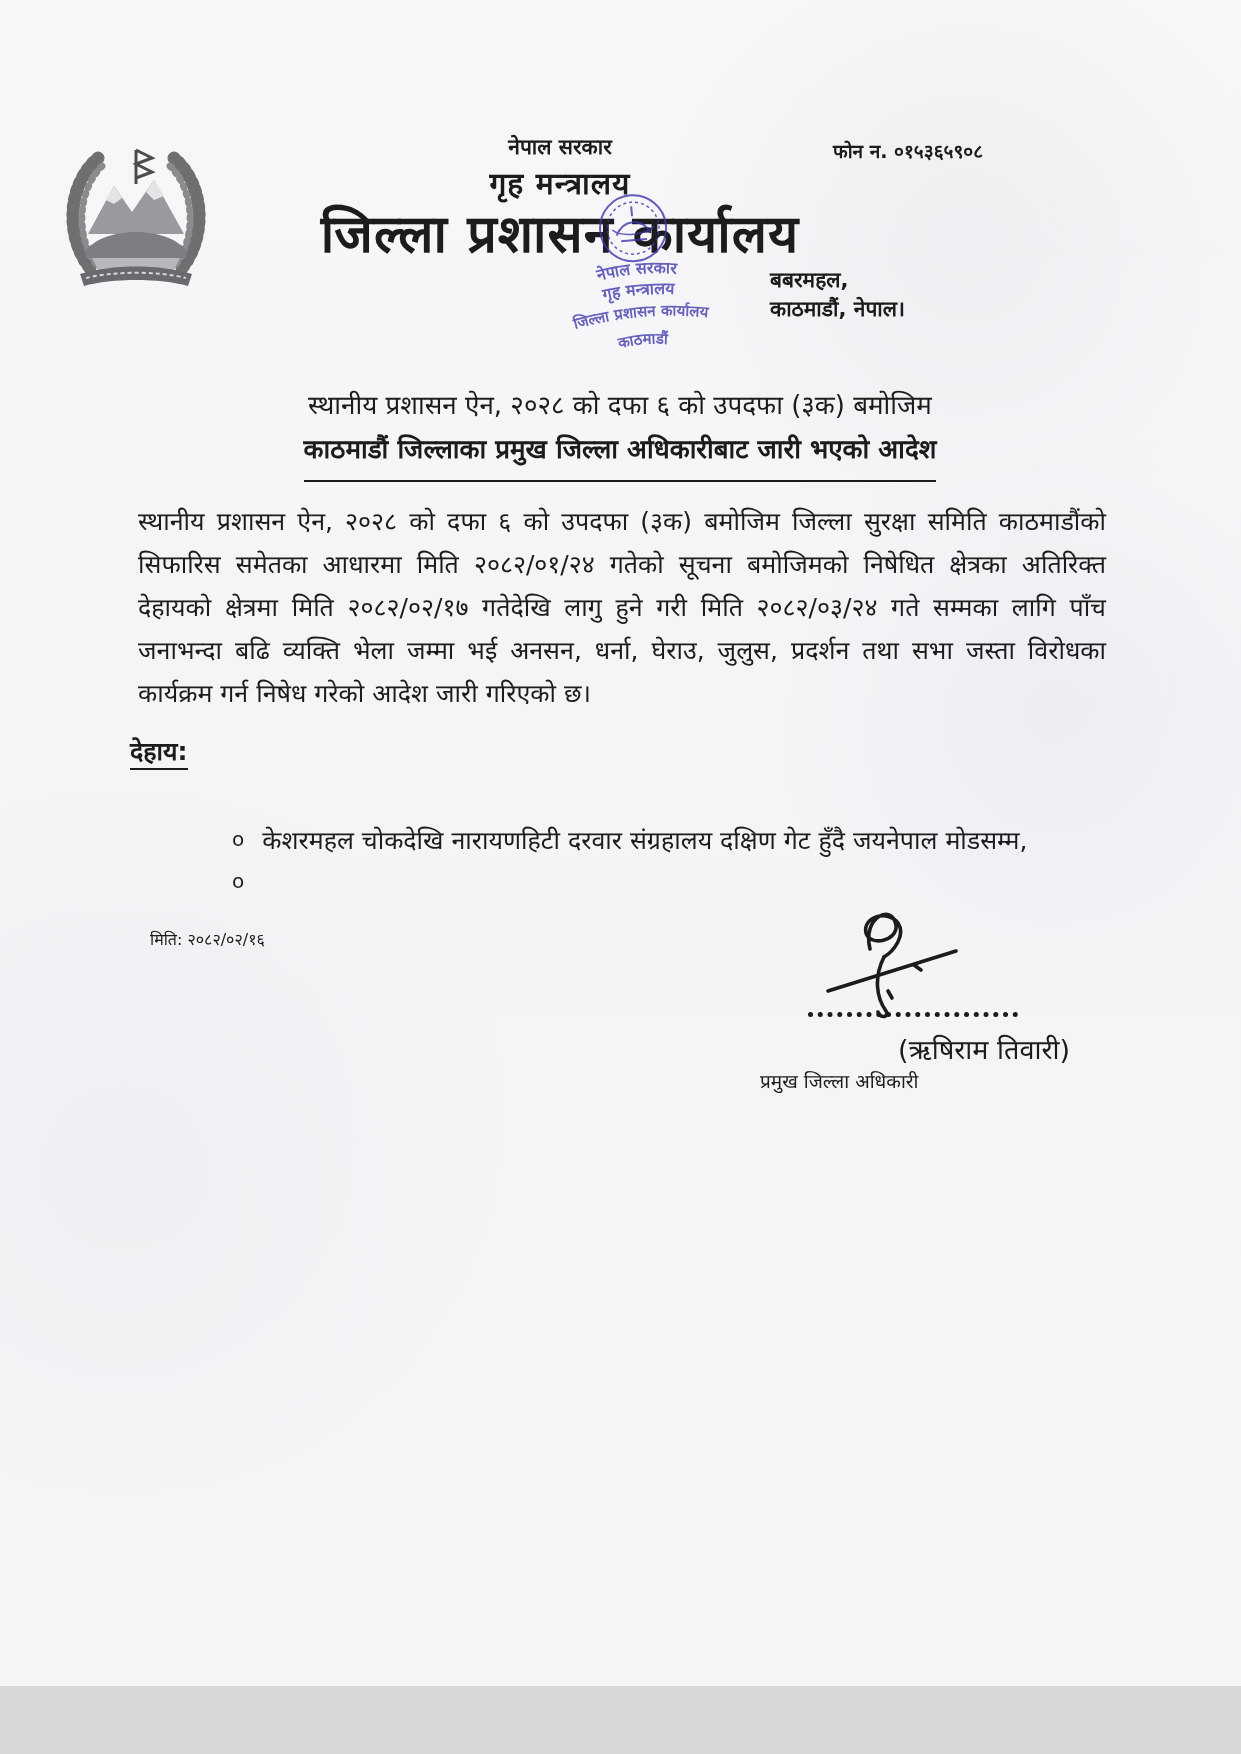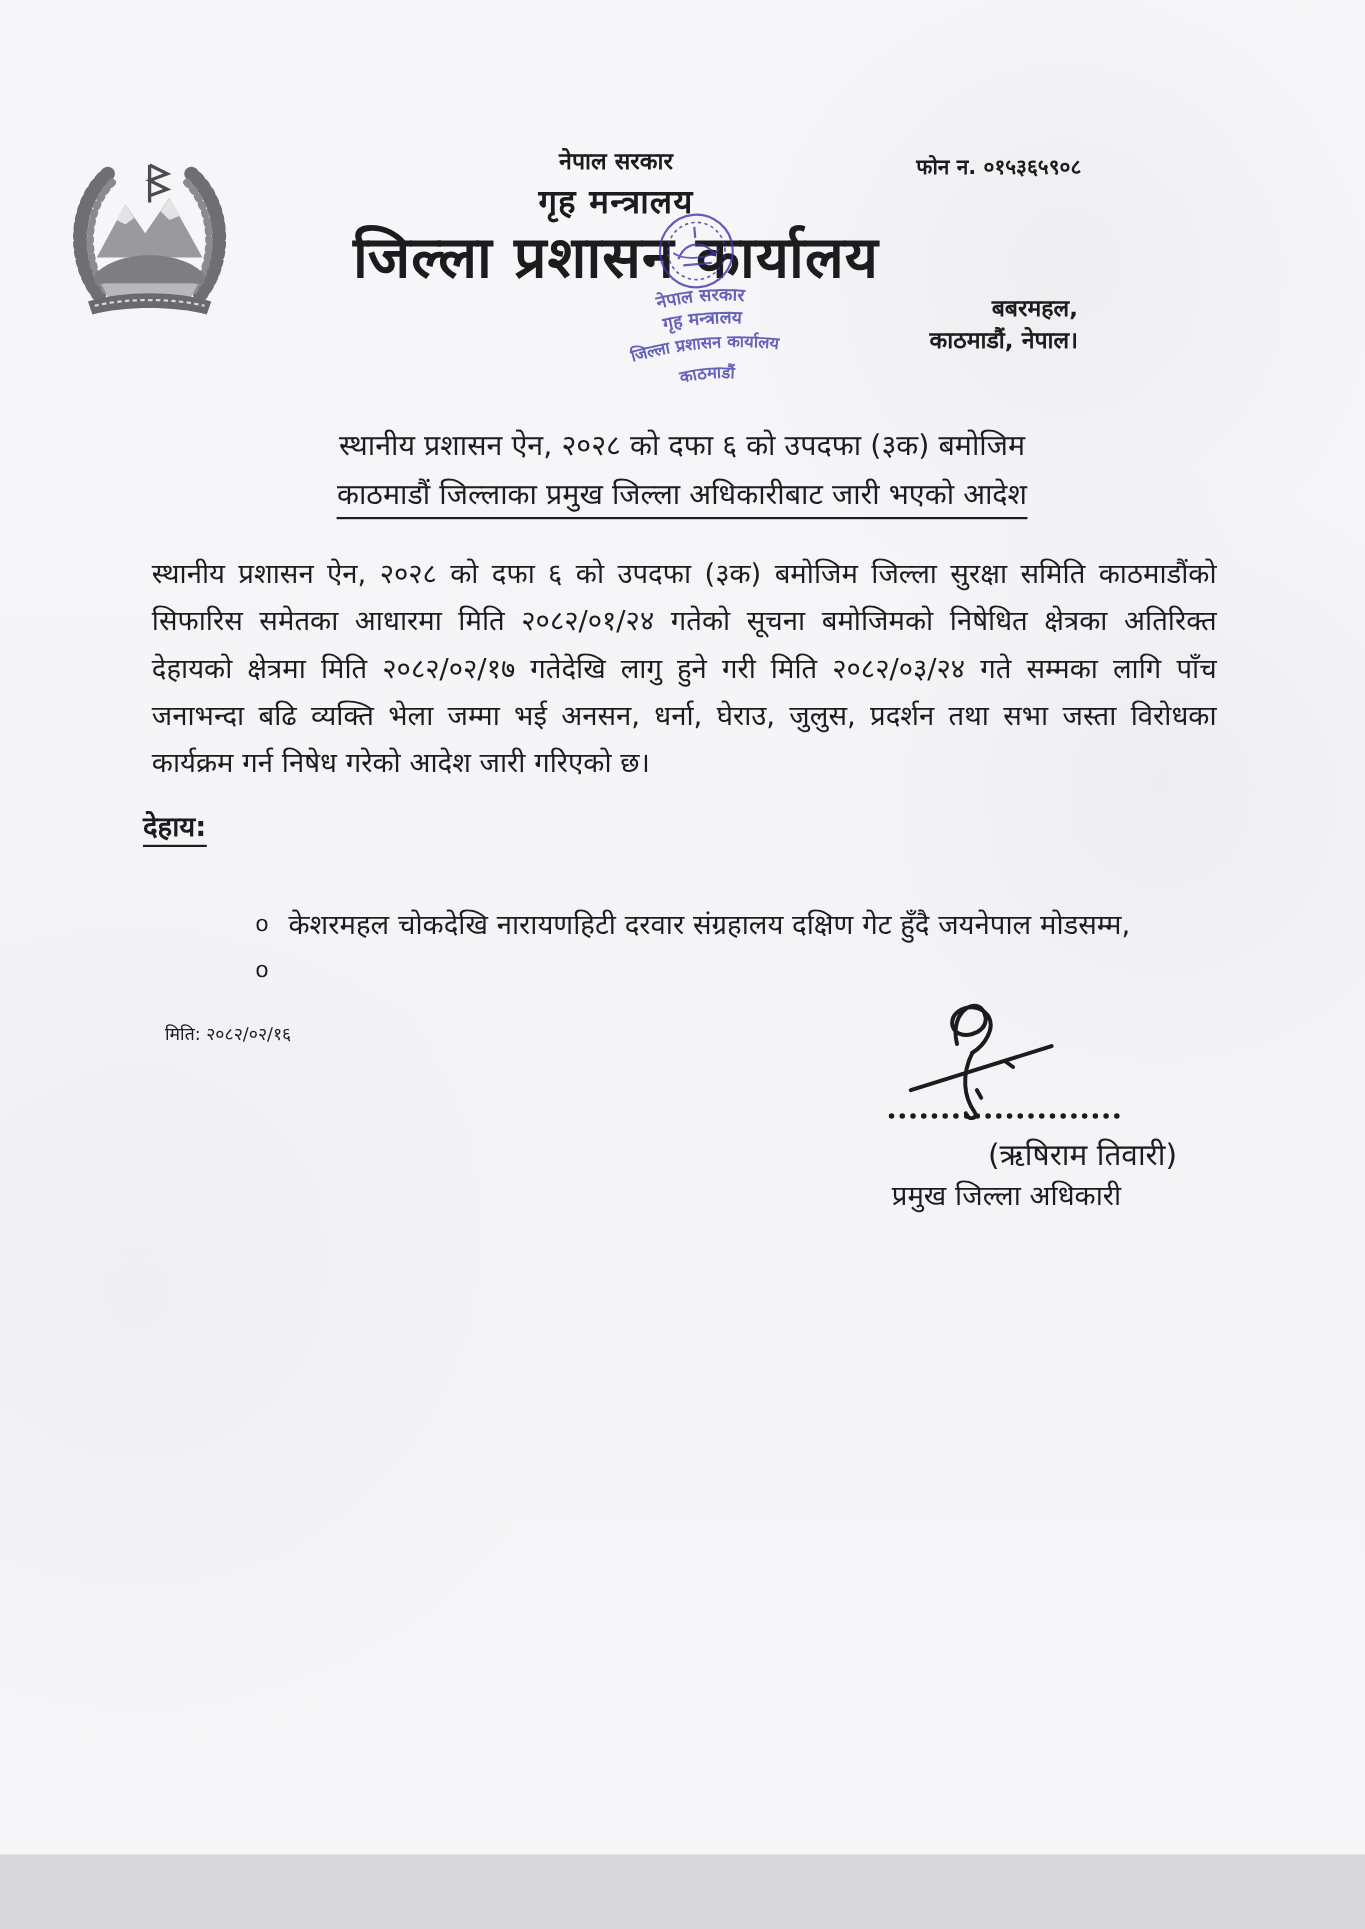--- a/index.html
+++ b/index.html
@@ -15,42 +15,42 @@
     font-family:"DejaVu Sans","Liberation Sans",sans-serif;
     color:#1c1c1e;
     overflow:hidden;
   }
   .abs{position:absolute;}
   
   .phone{left:833px;top:138px;font-size:19px;font-weight:bold;}
   .hdr-gov{left:240px;top:132px;width:640px;text-align:center;font-size:21px;font-weight:bold;}
   .hdr-min{left:240px;top:162px;width:640px;text-align:center;font-size:30px;font-weight:bold;letter-spacing:1px;}
   .hdr-office{left:180px;top:196px;width:760px;text-align:center;font-size:52px;font-weight:900;letter-spacing:1px;}
-  .hdr-addr{left:770px;top:266px;width:210px;text-align:right;font-size:21px;font-weight:bold;line-height:29px;}
+  .hdr-addr{left:770px;top:266px;width:210px;text-align:left;font-size:21px;font-weight:bold;line-height:29px;}
   .emblem{left:62px;top:128px;}
   .stamp{left:512px;top:188px;transform:rotate(-5deg);opacity:.88;}
   
   .subj1{left:120px;top:386px;width:1000px;text-align:center;font-size:26px;}
   .subj2{left:120px;top:430px;width:1000px;text-align:center;font-size:26px;}
-  .subj2 span{border-bottom:2px solid #1c1c1e;padding-bottom:5px;}
+  .subj2 span{border-bottom:2px solid #1c1c1e;padding-bottom:16px;font-weight:bold;}
   
   .body-par{left:138px;top:500px;width:968px;font-size:25px;line-height:43px;text-align:justify;}
   .dehaya{left:130px;top:733px;font-size:25px;font-weight:bold;}
   .dehaya span{border-bottom:2px solid #1c1c1e;padding-bottom:2px;}
   .list-heading{left:192px;top:778px;font-size:25px;}
   .bullet-row{left:232px;width:880px;font-size:25px;display:flex;gap:18px;align-items:flex-start;}
   .bullet-row .dot{font-size:20px;line-height:34px;}
   .b1{top:822px;}
   .b2{top:864px;}
   .date-line{left:150px;top:928px;font-size:16px;}
   
   .sig{left:818px;top:893px;}
   .dots{left:808px;top:990px;width:210px;border-bottom:5px dotted #1b1b1b;height:22px;}
   .sig-name{left:760px;top:1030px;width:310px;text-align:right;font-size:27px;}
-  .sig-title{left:760px;top:1068px;width:310px;text-align:center;font-size:25px;}
+  .sig-title{left:760px;top:1068px;width:310px;text-align:left;font-size:19px;}
 </style>
 </head>
 <body>
 
 <div class="sheet">
 
   <svg class="abs emblem" width="148" height="168" viewBox="0 0 148 168">
 
     <path d="M 28 140 C 4 110, 4 58, 36 30" fill="none" stroke="#6f6f72" stroke-width="13" stroke-dasharray="3 5" stroke-linecap="round"></path>
     <path d="M 120 140 C 144 110, 144 58, 112 30" fill="none" stroke="#6f6f72" stroke-width="13" stroke-dasharray="3 5" stroke-linecap="round"></path>

